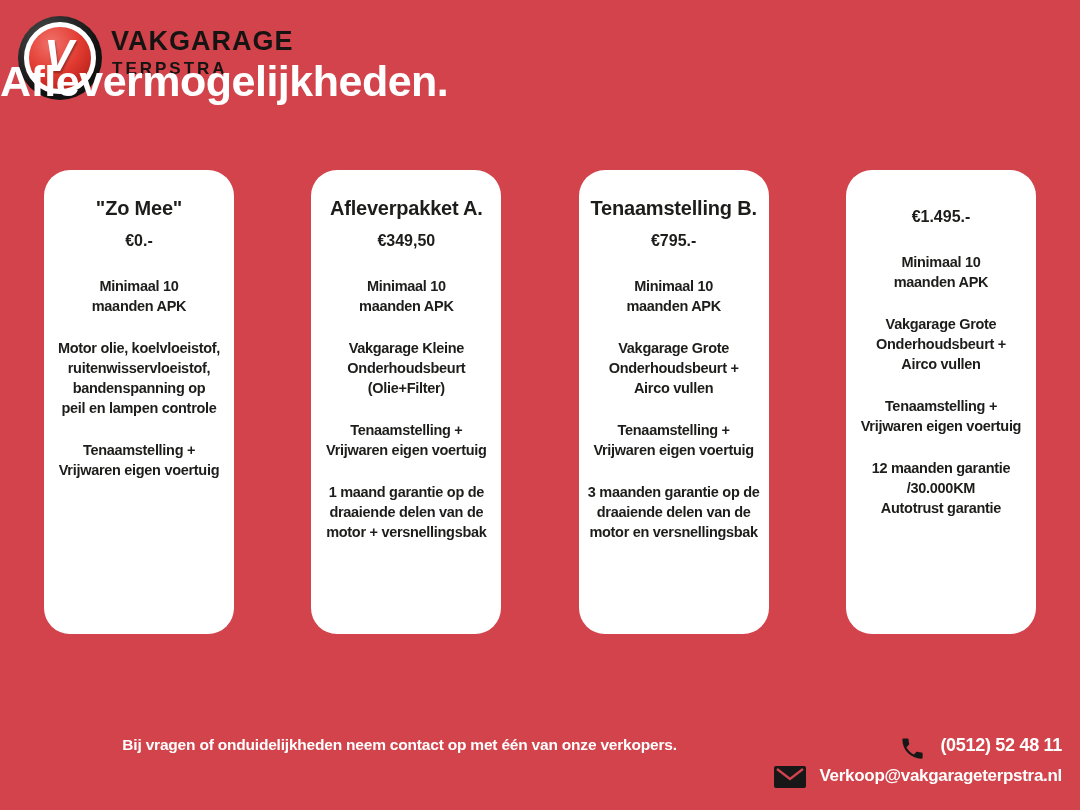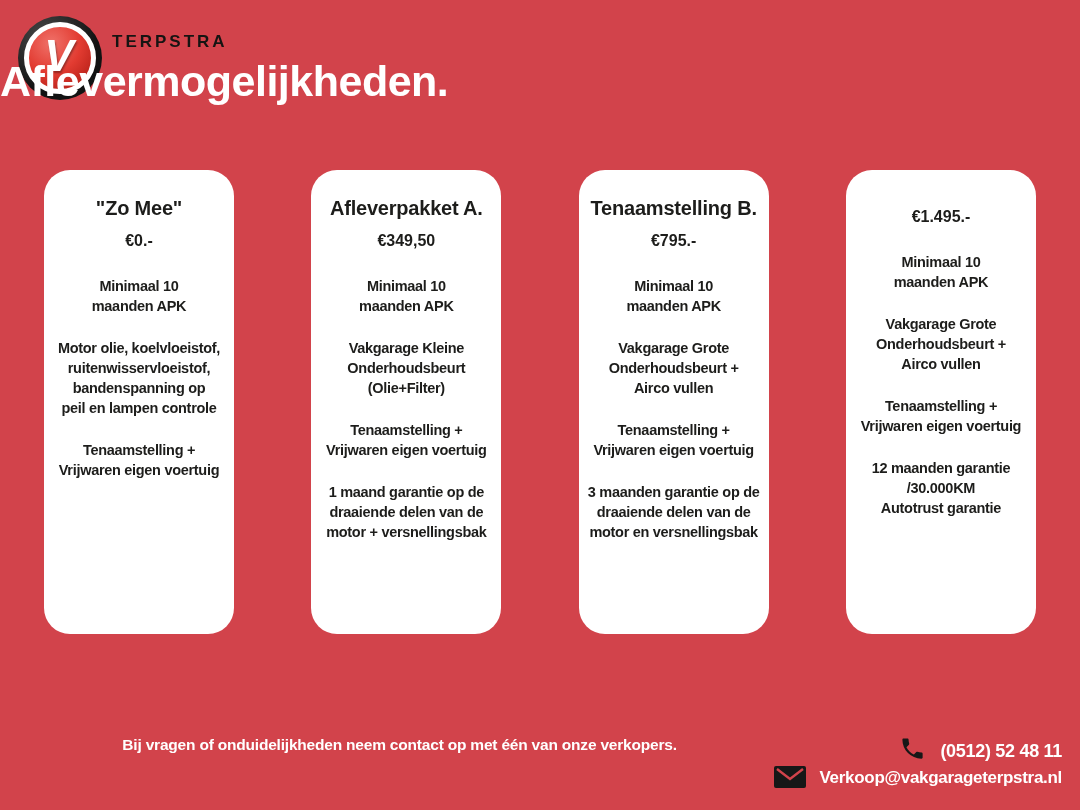--- a/index.html
+++ b/index.html
@@ -68,35 +68,36 @@
   
   .footer-note {
     position: absolute; top: 736px; left: 0; width: 74%;
     margin: 0; text-align: center;
     color: #ffffff; font-size: 15.5px; font-weight: bold; letter-spacing: -0.2px;
   }
   .contact {
     position: absolute; top: 735px; right: 18px;
     display: flex; flex-direction: column; align-items: flex-end; gap: 4px;
   }
-  .contact-row { display: flex; align-items: flex-end; gap: 14px; color: #ffffff; font-weight: bold; }
+  .contact-row { display: flex; align-items: flex-start; gap: 14px; color: #ffffff; font-weight: bold; }
   .phone-row { font-size: 18px; letter-spacing: -0.3px; }
   .email-row { font-size: 17px; letter-spacing: -0.3px; }
   .contact-row .icon { display: inline-flex; }
 </style>
 </head>
 <body>
 
 <div class="brand">
   <div class="logo-badge">
     <div class="logo-inner">
       <span class="logo-v">V</span>
     </div>
   </div>
   <div class="brand-text">
+    <div class="brand-name">VAKGARAGE</div>
     <div class="brand-sub">TERPSTRA</div>
   </div>
 </div>
 
 <h1 class="page-title">Aflevermogelijkheden.</h1>
 
 <main class="cards">
   <section class="card">
     <h2 class="card-title">"Zo Mee"</h2>
     <div class="card-price">€0.-</div>

